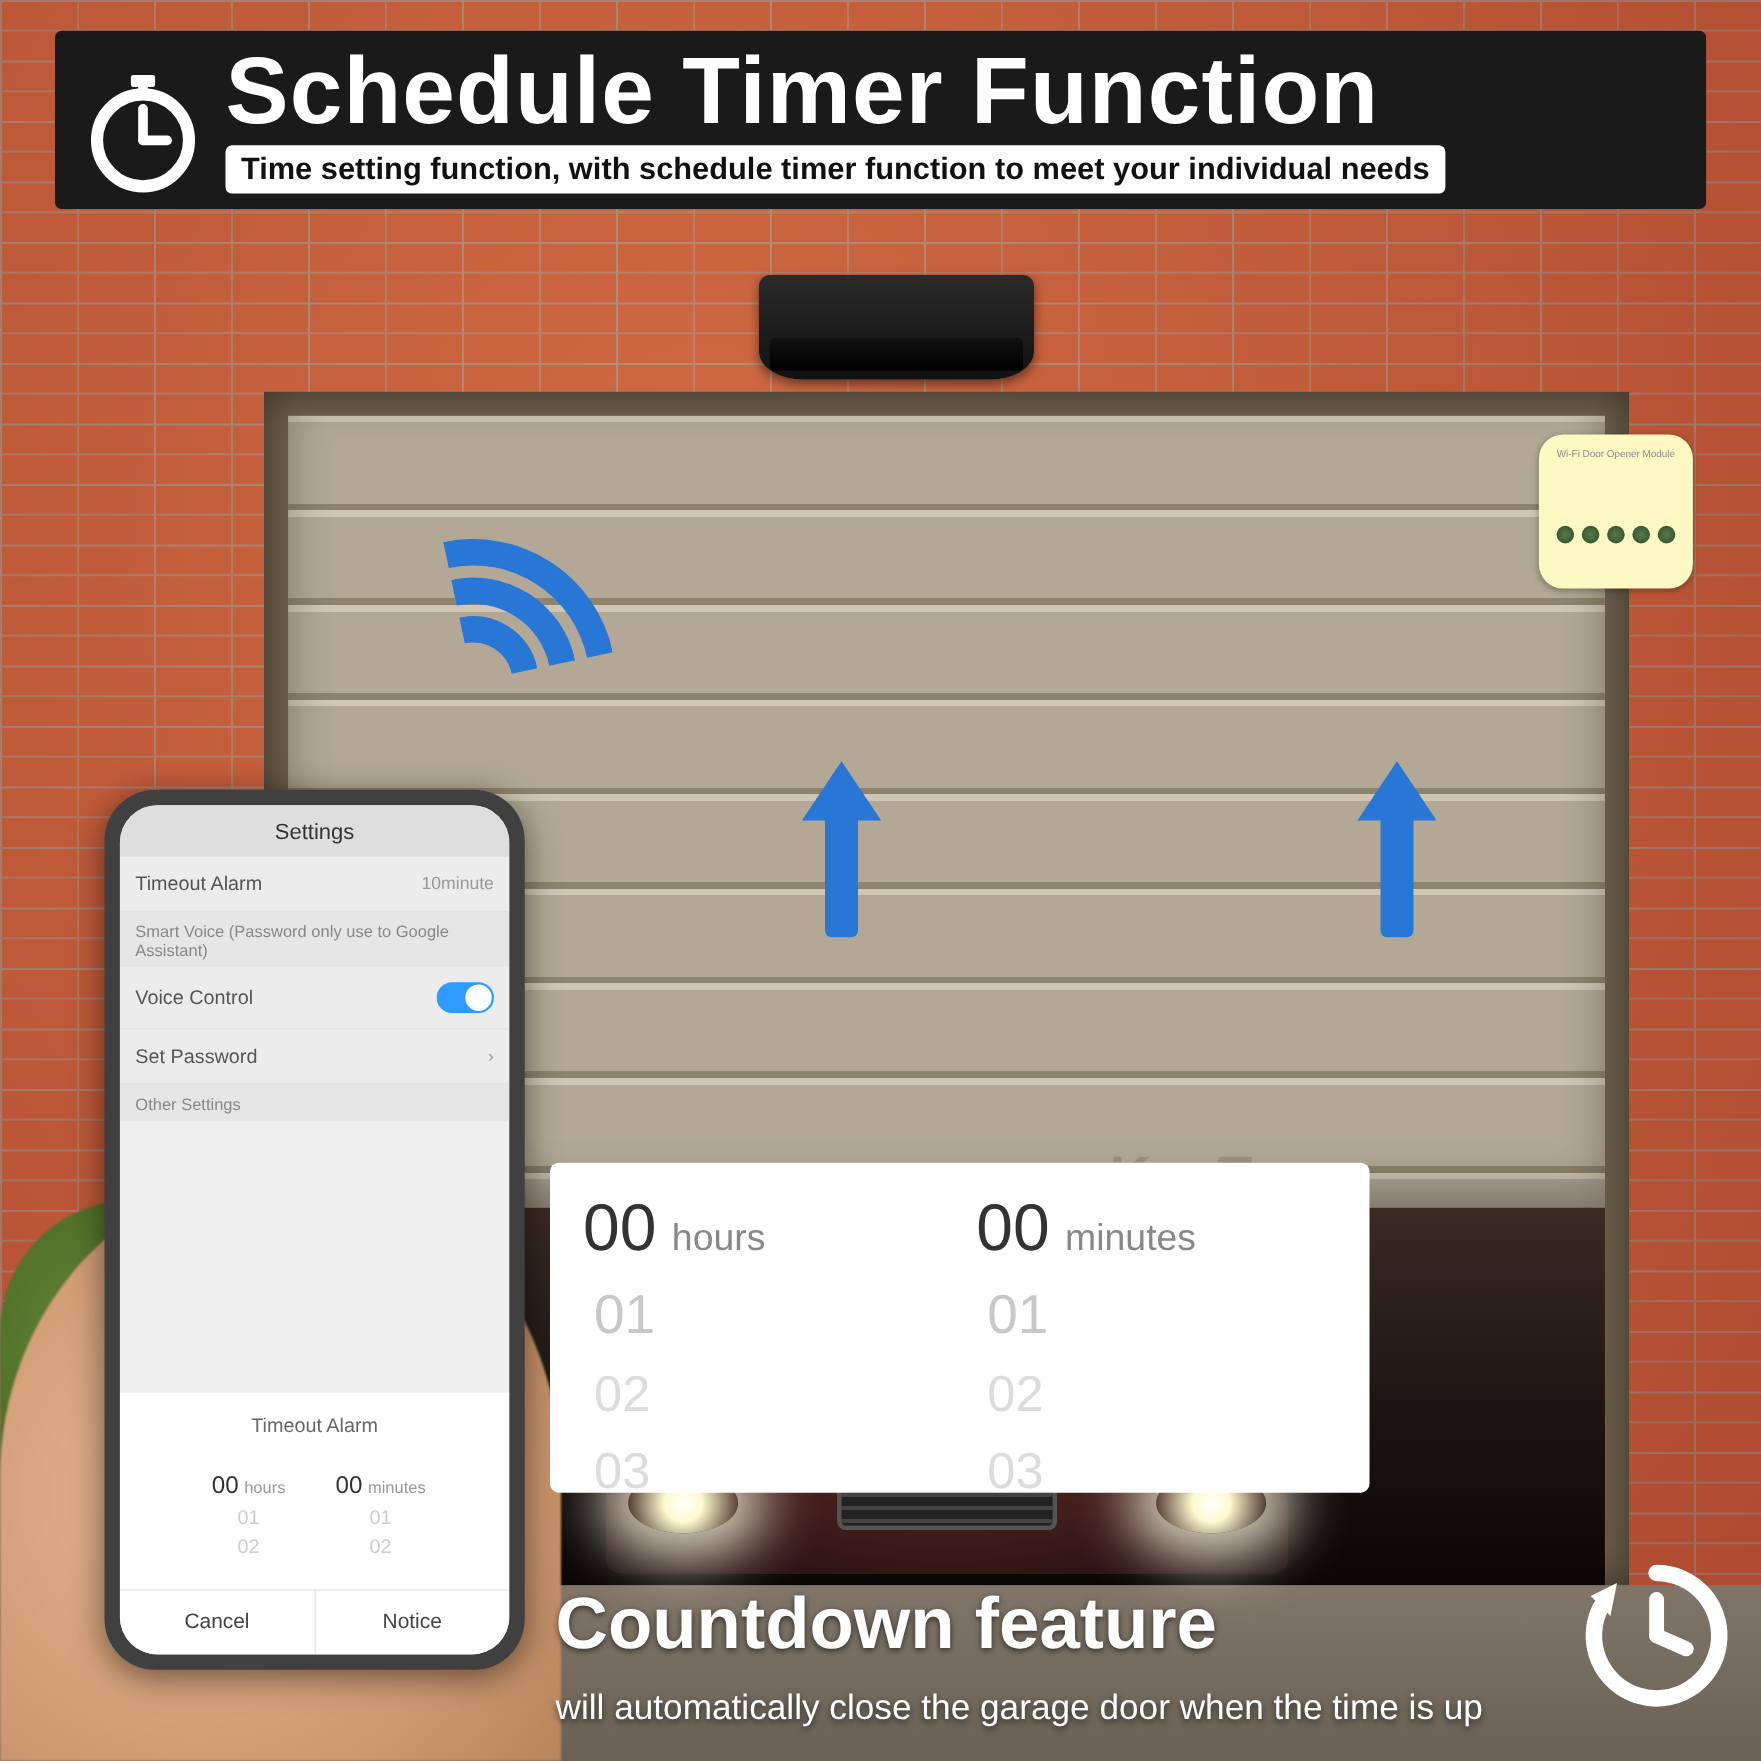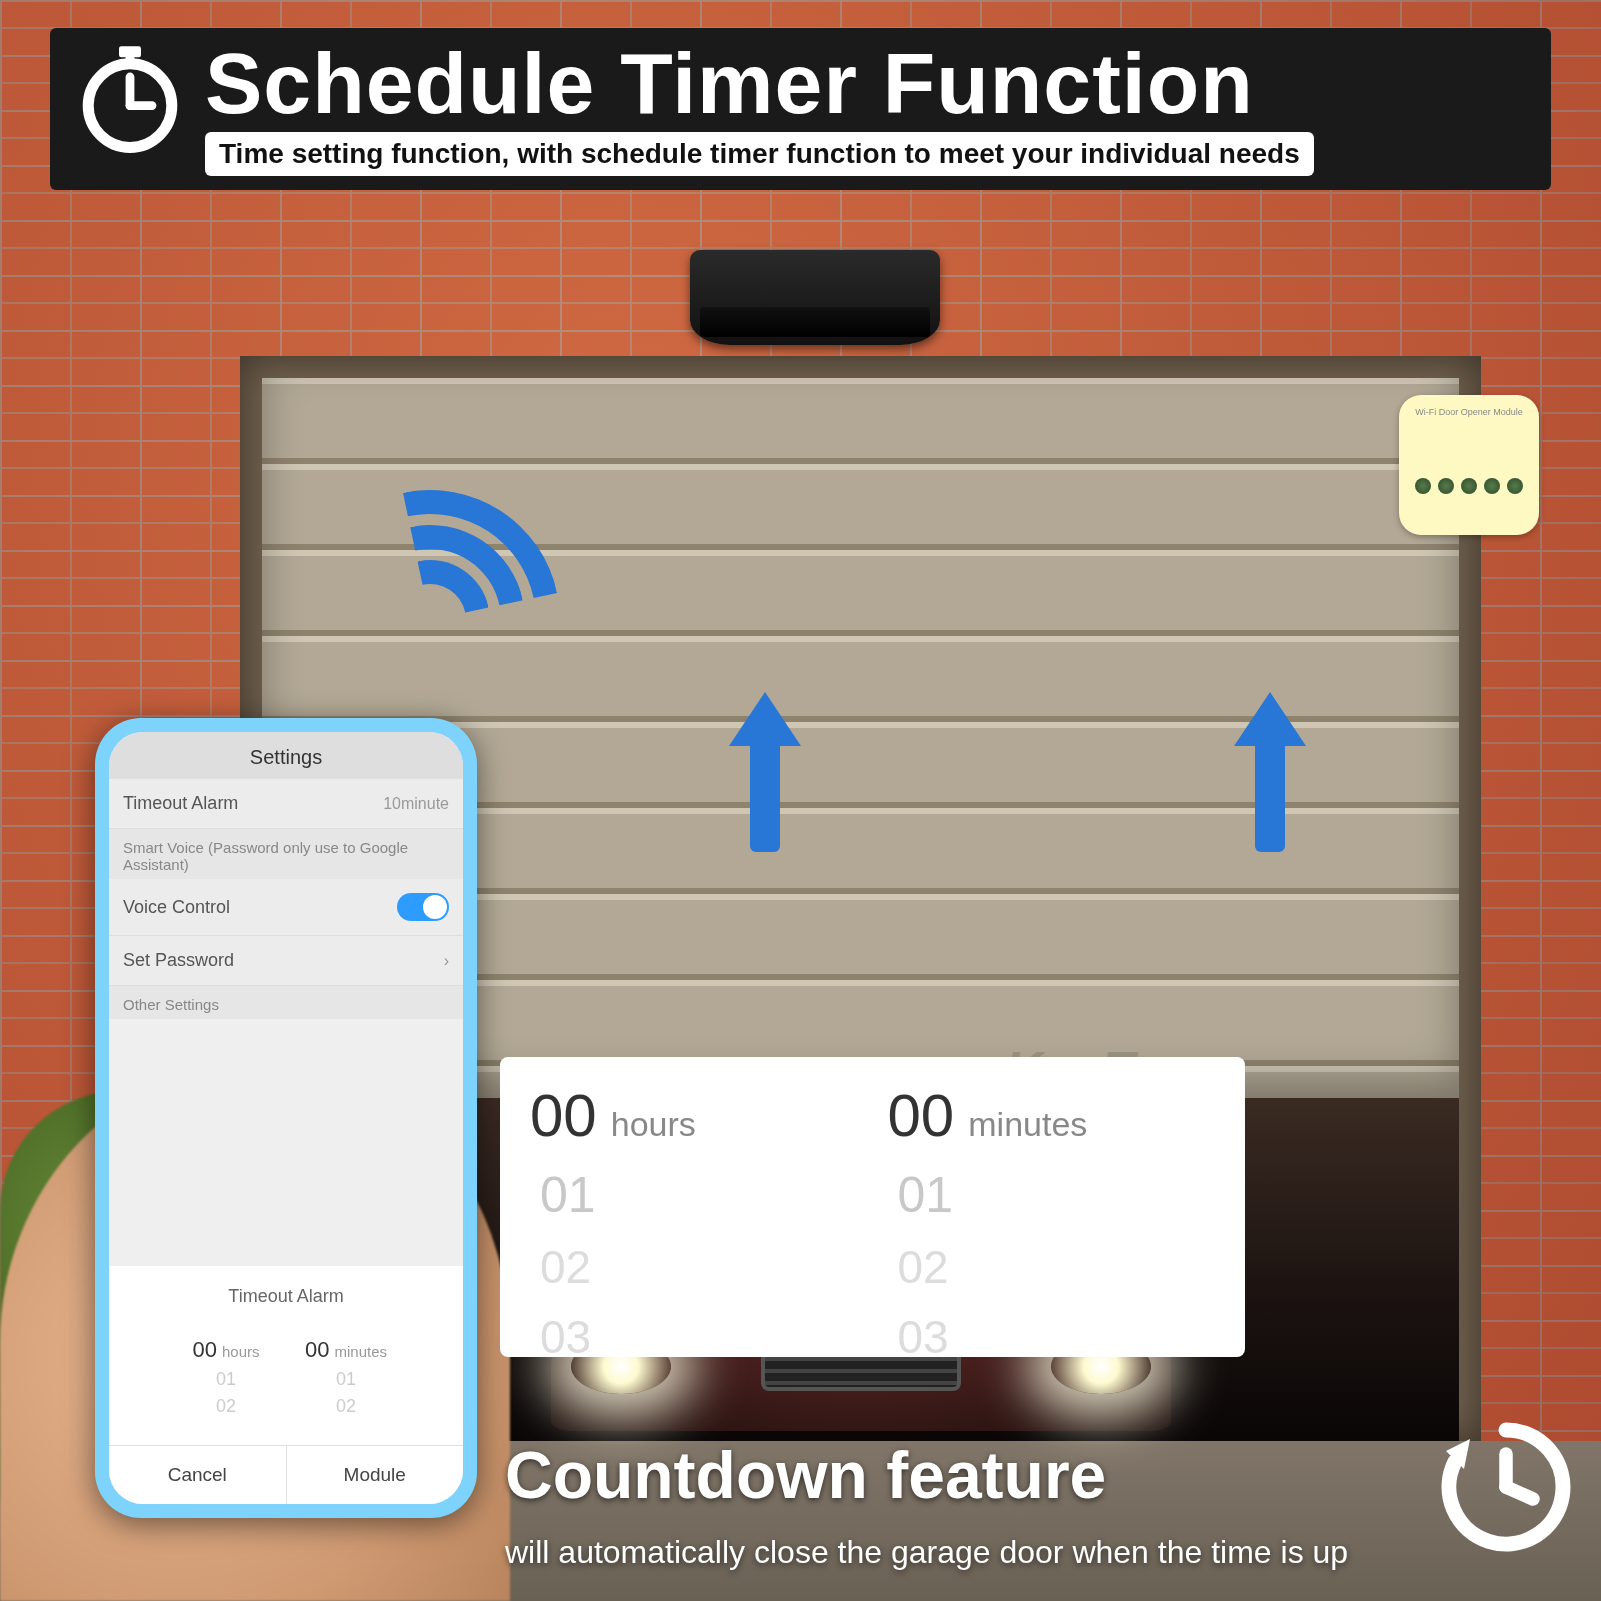--- a/index.html
+++ b/index.html
@@ -41,21 +41,21 @@
     
     .top-banner {
       position: absolute;
       top: 28px;
       left: 50px;
       right: 50px;
       background: #1a1a1a;
       border-radius: 6px;
       padding: 10px 25px 14px 25px;
       display: flex;
-      align-items: flex-start;
+      align-items: flex-end;
       gap: 20px;
     }
     .stopwatch-icon {
       flex: 0 0 auto;
       width: 110px;
       height: 110px;
       margin-top: 6px;
     }
     .banner-text {
       flex: 1;
@@ -253,21 +253,21 @@
       background: radial-gradient(circle at 35% 55%, #e6b590, #cf9a72 60%, #b37f58);
       border-radius: 60% 55% 30% 0 / 60% 60% 0 0;
       filter: blur(1px);
     }
     .phone {
       position: absolute;
       left: 95px;
       top: 718px;
       width: 382px;
       height: 800px;
-      background: #7dd3fc;
+      background: #404040;
       border-radius: 46px;
       padding: 14px;
       box-shadow: 0 6px 30px rgba(0,0,0,0.5);
     }
     .phone-screen {
       position: absolute;
       inset: 14px;
       background: #efefef;
       border-radius: 34px;
       overflow: hidden;
@@ -498,21 +498,21 @@
         </div>
         <div class="col">
           <div><span class="main">00</span>
                <span class="unit">minutes</span></div>
           <div class="faded">01</div>
           <div class="faded">02</div>
         </div>
       </div>
       <div class="modal-buttons">
         <div>Cancel</div>
-        <div>Module</div>
+        <div>Notice</div>
       </div>
     </div>
   </div>
 </div>
 
 <div class="zoom-picker">
   <div class="zoom-col">
     <div class="mainline">
       <span class="num">00</span>
       <span class="unit">hours</span>

